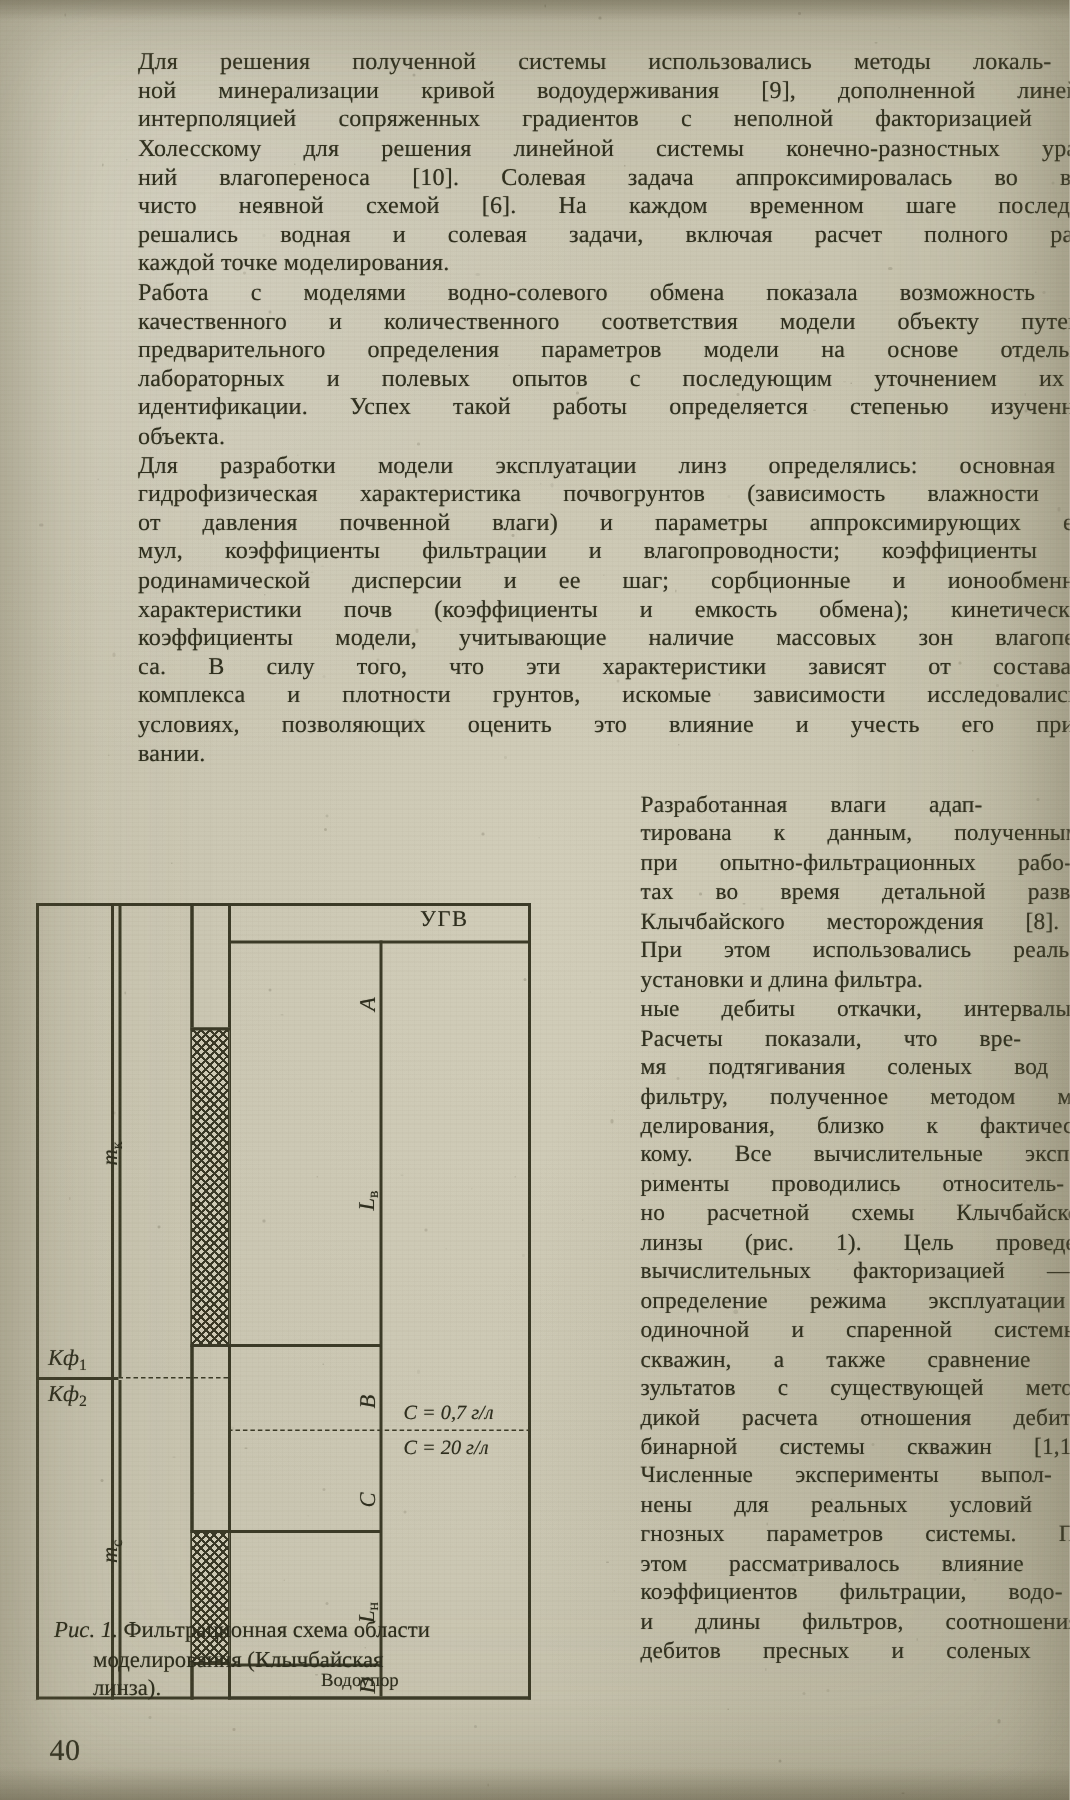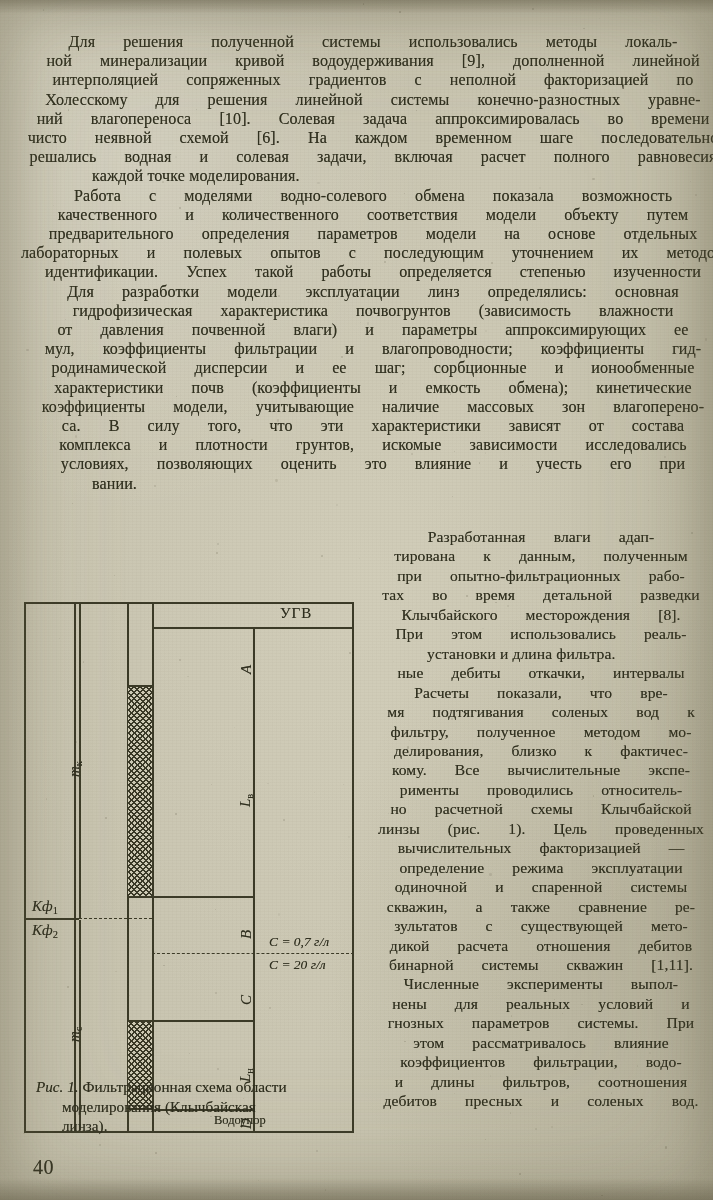--- a/index.html
+++ b/index.html
@@ -45,21 +45,21 @@
     text-align:justify;
     letter-spacing:.1px;
     text-shadow:0 0 .6px rgba(40,38,25,.55);
   }
   .textcol p{margin:0;}
   .textcol p.ind{text-indent:28px;}
 
   #para-block-top{ left:64px; top:32px; width:590px; }
   #right-col{ left:399px; top:527px; width:256px; font-size:15.6px; line-height:19.45px;}
   
-  .jz{display:flex;justify-content:center;white-space:nowrap;}
+  .jz{display:flex;justify-content:space-between;white-space:nowrap;}
   .jz.left{justify-content:flex-start;}
 
   
   #figure{
     position:absolute;left:24px;top:562px;width:330px;height:682px;margin-top:40px;
   }
   .fg{position:absolute;}
   .hline{background:#3b3a27;height:1.6px;}
   .vline{background:#3b3a27;width:1.6px;}
   .dash-h{height:0;border-top:1.7px dashed #3b3a27;}
@@ -219,20 +219,21 @@
         </span>
       <span class="jz">
           <span>идентификации.</span>
           <span>Успех</span>
           <span>такой</span>
           <span>работы</span>
           <span>определяется</span>
           <span>степенью</span>
           <span>изученности</span>
         </span>
+      <span class="jz left">объекта.</span>
     </p>
 
     <p class="ind">
       <span class="jz">
           <span>Для</span>
           <span>разработки</span>
           <span>модели</span>
           <span>эксплуатации</span>
           <span>линз</span>
           <span>определялись:</span>

